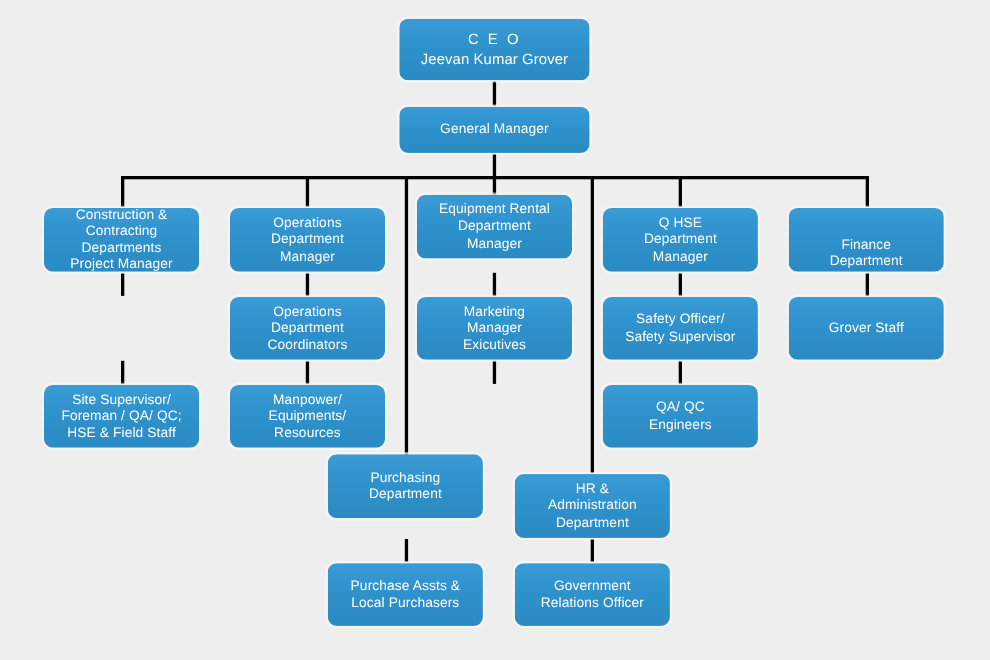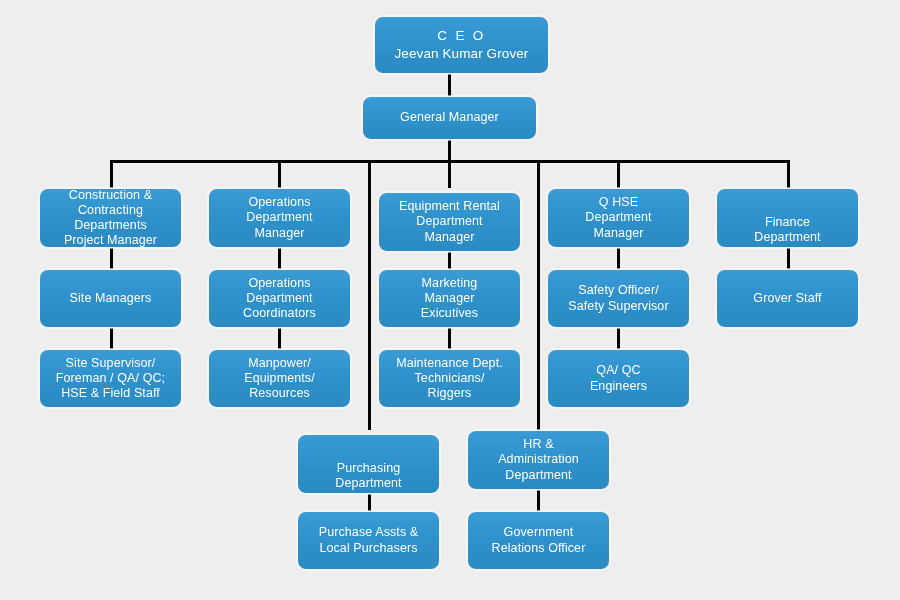--- a/index.html
+++ b/index.html
@@ -83,38 +83,35 @@
   <div class="conn v" style="left:448px; top:328px; height:21px;"></div>
 
   <div class="conn v" style="left:617px; top:248px; height:21px;"></div>
   <div class="conn v" style="left:617px; top:328px; height:21px;"></div>
 
   <div class="conn v" style="left:787px; top:248px; height:21px;"></div>
 
   <div class="conn v" style="left:368px; top:490px; height:21px;"></div>
   <div class="conn v" style="left:537px; top:490px; height:21px;"></div>
 
-  <div class="node root" style="left:374px; top:16px; width:175px; height:58px;">
+  <div class="node root" style="left:362px; top:16px; width:175px; height:58px;">
     <span>
       <span class="l1">C E O</span><br>
       <span>Jeevan Kumar Grover</span>
     </span>
   </div>
 
   <div class="node" style="left:362px; top:96px; width:175px; height:44px;">
     <span class="txt">General Manager</span>
   </div>
 
   <div class="node" style="left:39px; top:188px; width:143px; height:60px;">
     <span class="txt">Construction &amp;
 Contracting Departments
 Project Manager</span>
-  </div>
-  <div class="node" style="left:39px; top:269px; width:143px; height:59px;">
-    <span class="txt">Site Managers</span>
   </div>
   <div class="node" style="left:39px; top:349px; width:143px; height:59px;">
     <span class="txt">Site Supervisor/
 Foreman / QA/ QC;
 HSE &amp; Field Staff</span>
   </div>
 
   <div class="node" style="left:208px; top:188px; width:143px; height:60px;">
     <span class="txt">Operations
 Department
@@ -124,34 +121,29 @@
     <span class="txt">Operations
 Department
 Coordinators</span>
   </div>
   <div class="node" style="left:208px; top:349px; width:143px; height:59px;">
     <span class="txt">Manpower/
 Equipments/
 Resources</span>
   </div>
 
-  <div class="node" style="left:378px; top:192px; width:143px; height:60px;justify-content:center;">
+  <div class="node" style="left:378px; top:176px; width:143px; height:60px;justify-content:center;">
     <span class="txt">Equipment Rental
 Department
 Manager</span>
   </div>
   <div class="node" style="left:378px; top:269px; width:143px; height:59px;">
     <span class="txt">Marketing
 Manager
 Exicutives</span>
-  </div>
-  <div class="node" style="left:378px; top:349px; width:143px; height:59px;">
-    <span class="txt">Maintenance Dept.
-Technicians/
-Riggers</span>
   </div>
 
   <div class="node" style="left:547px; top:188px; width:143px; height:60px;">
     <span class="txt">Q HSE
 Department
 Manager</span>
   </div>
   <div class="node" style="left:547px; top:269px; width:143px; height:59px;">
     <span class="txt">Safety Officer/
 Safety Supervisor</span>
@@ -162,21 +154,21 @@
   </div>
 
   <div class="node" style="left:716px; top:188px; width:143px; height:60px;align-items:flex-end;">
     <span class="txt">Finance
 Department</span>
   </div>
   <div class="node" style="left:716px; top:269px; width:143px; height:59px;">
     <span class="txt">Grover Staff</span>
   </div>
 
-  <div class="node" style="left:297px; top:434px; width:143px; height:60px;align-items:flex-end;">
+  <div class="node" style="left:297px; top:412px; width:143px; height:60px;">
     <span class="txt">Purchasing
 Department</span>
   </div>
   <div class="node" style="left:297px; top:511px; width:143px; height:59px;">
     <span class="txt">Purchase Assts &amp;
 Local Purchasers</span>
   </div>
 
   <div class="node" style="left:467px; top:430px; width:143px; height:60px;">
     <span class="txt">HR &amp;

